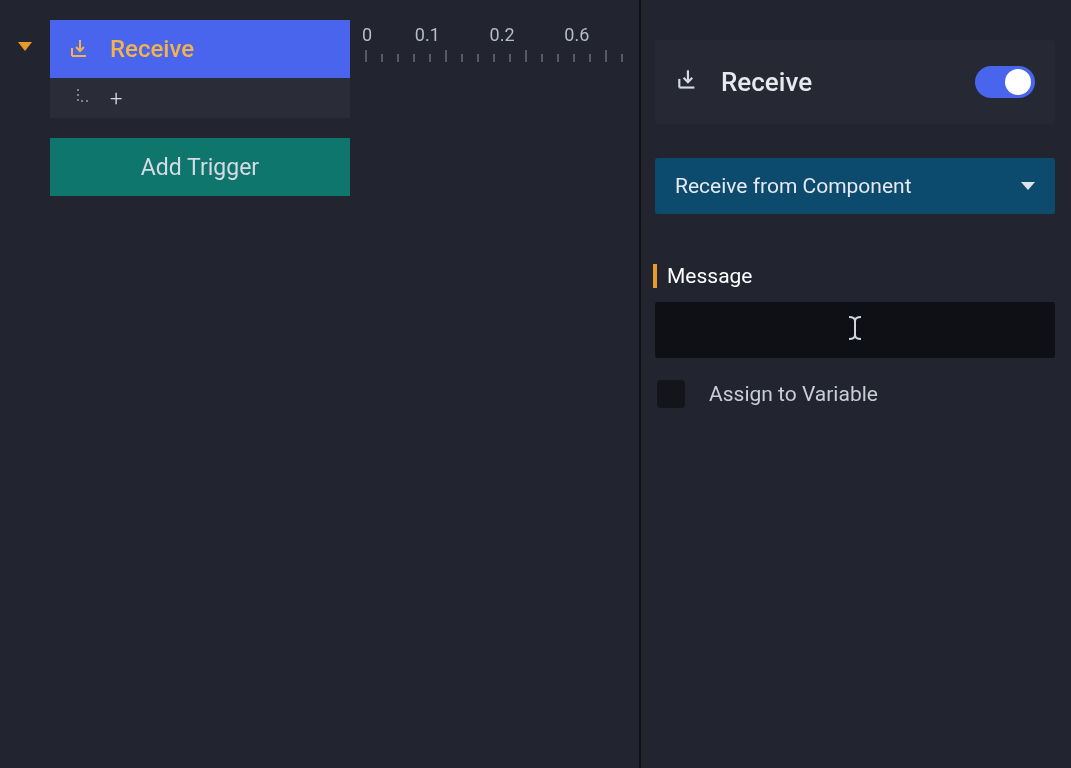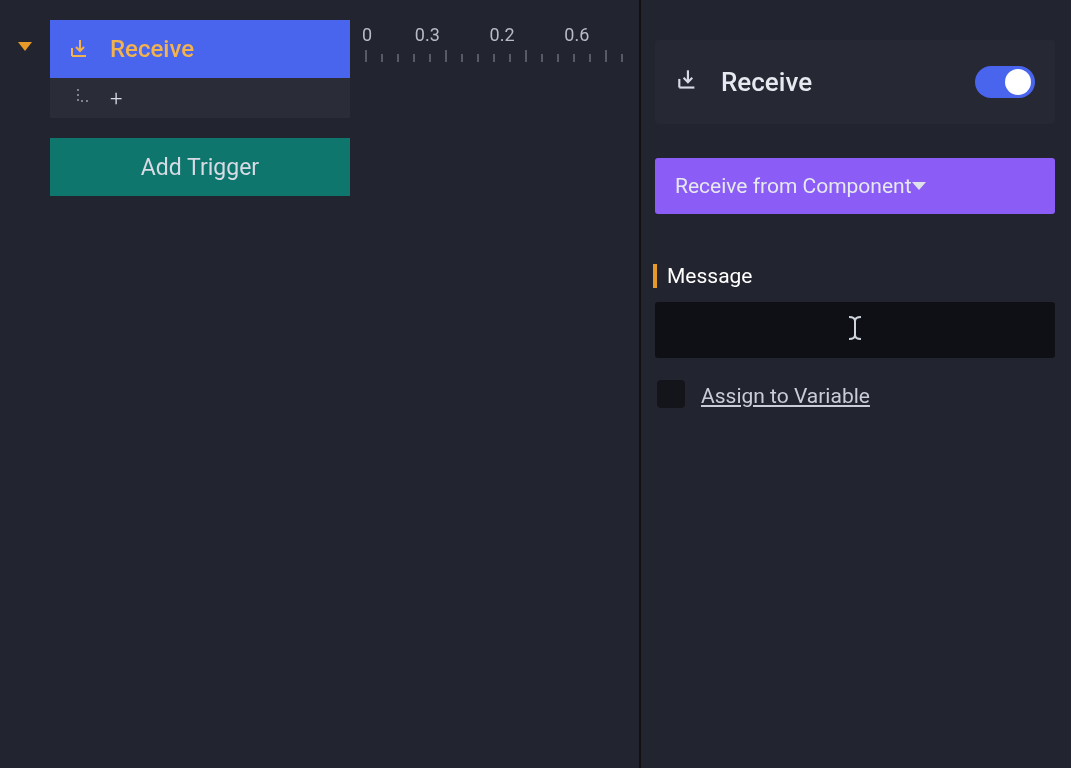--- a/index.html
+++ b/index.html
@@ -167,26 +167,27 @@
     padding-left: 6px;
     margin-bottom: 14px;
   }
   .section-label.accent {
     color: #ffffff;
     border-left: 4px solid #e79a27;
     padding-left: 10px;
     margin-left: -2px;
   }
   .dropdown {
-    background: #8b5cf6;
+    background: #0c4a6e;
     height: 56px;
     border-radius: 3px;
     display:flex;
     align-items:center;
     padding: 0 20px;
+    justify-content: space-between;
     color: #e6e9ef;
     font-size: 21px;
     cursor: pointer;
     margin-bottom: 14px;
   }
   .dropdown .dd-left {
     display:flex;
     align-items:center;
     gap: 14px;
   }
@@ -212,24 +213,23 @@
     margin-bottom: 22px;
   }
   .text-cursor {
     position:absolute;
     left: 50%; top: 50%;
     transform: translate(-50%,-50%);
     color: #bfc4ce;
   }
   .check-row {
     display:flex;
-    align-items:flex-end;
-    gap: 16px;
+    align-items:center;
+    gap: 24px;
     padding-left: 2px;
-    text-decoration: underline;
   }
   .checkbox {
     width: 28px; height: 28px;
     background: #14151b;
     border-radius: 4px;
     cursor:pointer;
   }
   .check-label {
     color: #c9cdd6;
     font-size: 21px;
@@ -266,21 +266,21 @@
       <div class="add-trigger">
         <span>Add Trigger</span>
       </div>
     </div>
   </div>
 
   <div class="mid">
     <div class="ruler">
       <div class="ruler-labels">
         <span>0</span>
-        <span>0.3</span>
+        <span>0.1</span>
         <span>0.2</span>
         <span>0.6</span>
       </div>
       <div class="ticks">
         <svg width="280" height="16">
           <g stroke="#8d929e" stroke-width="1">
             <line x1="6" y1="0" x2="6" y2="12"></line>
             <line x1="22" y1="4" x2="22" y2="12"></line>
             <line x1="38" y1="4" x2="38" y2="12"></line>
             <line x1="54" y1="4" x2="54" y2="12"></line>

